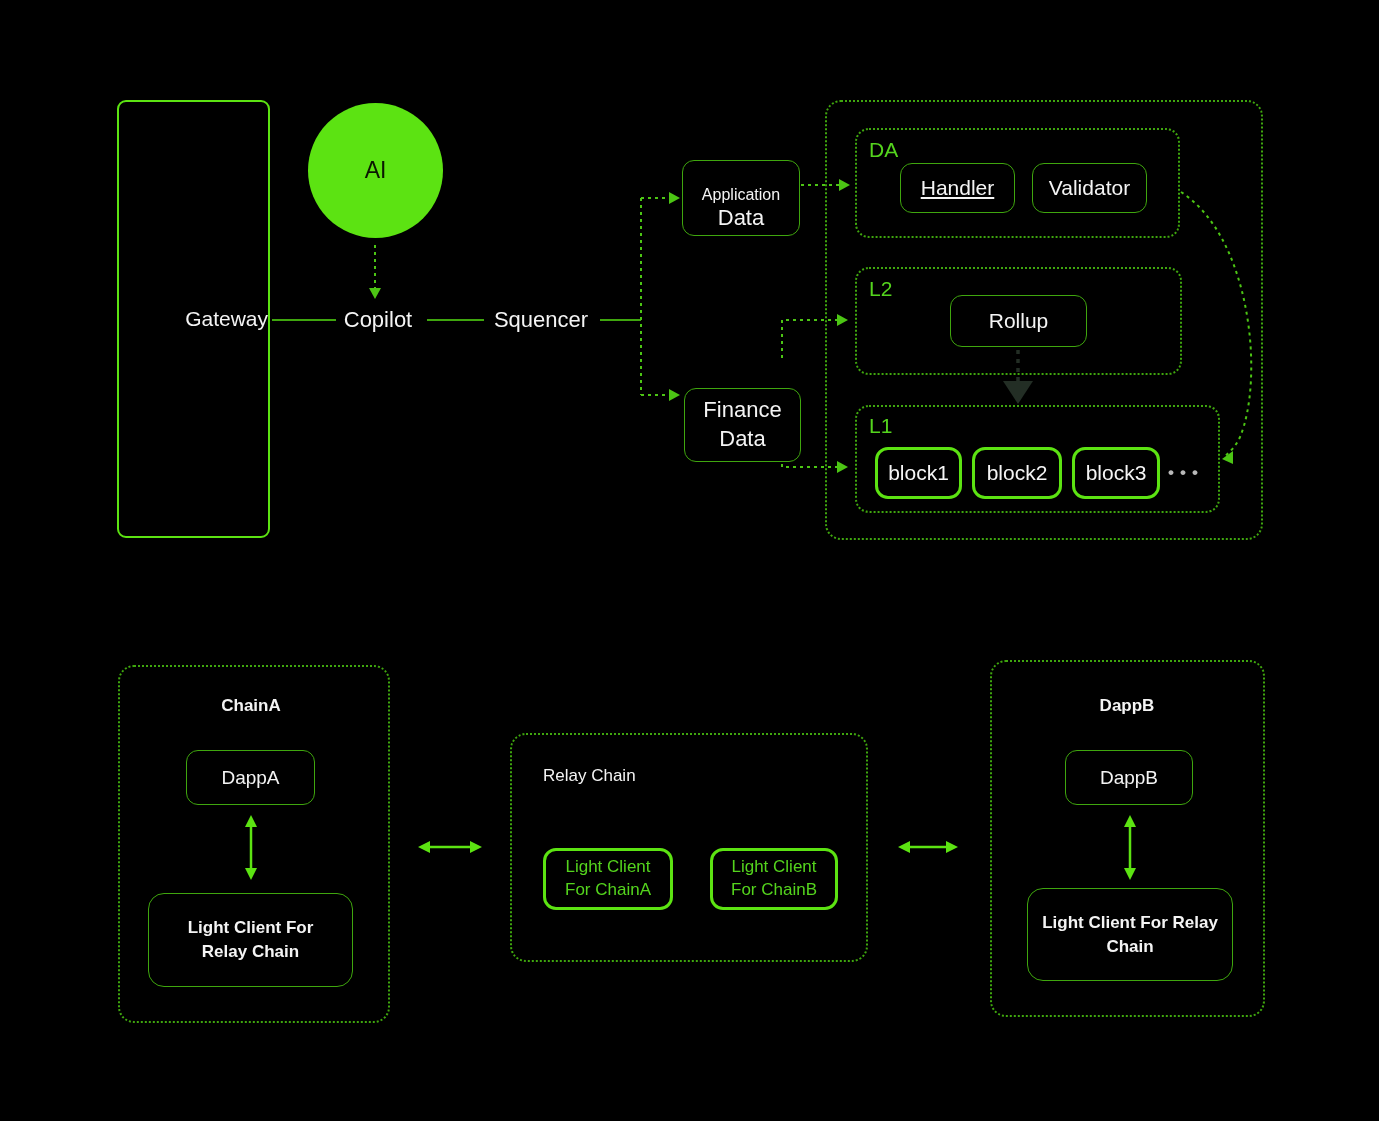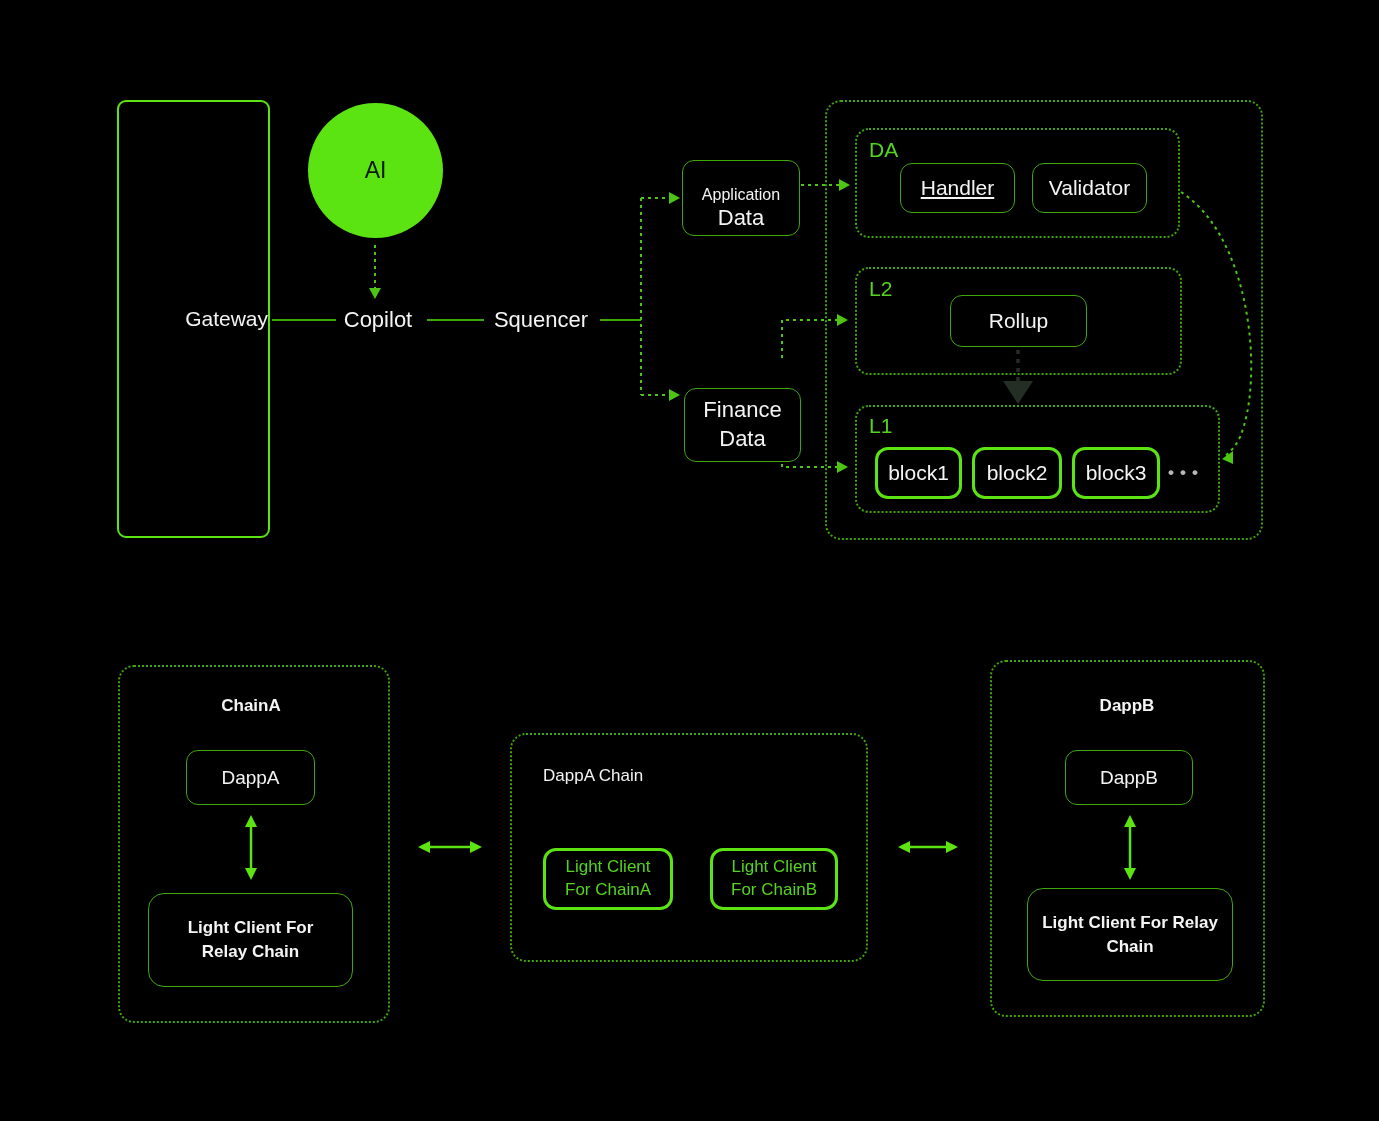--- a/index.html
+++ b/index.html
@@ -152,21 +152,21 @@
   <div class="container" style="left:118px;top:665px;width:272px;height:358px;"></div>
   <div class="title" style="left:178px;top:696px;width:146px;">ChainA</div>
   <div class="box b-thin" style="left:186px;top:750px;width:129px;height:55px;">
     <span class="small-node">DappA</span>
   </div>
   <div class="box b-thin lc-relay" style="left:148px;top:893px;width:205px;height:94px;">
     <span>Light Client For Relay Chain</span>
   </div>
 
   <div class="container" style="left:510px;top:733px;width:358px;height:229px;"></div>
-  <div class="title" style="left:543px;top:766px;font-weight:500;text-align:left;">DappA Chain</div>
+  <div class="title" style="left:543px;top:766px;font-weight:500;text-align:left;">Relay Chain</div>
   <div class="box b-bright lc-green" style="left:543px;top:848px;width:130px;height:62px;">
     <span>Light Client</span>
     <span>For ChainA</span>
   </div>
   <div class="box b-bright lc-green" style="left:710px;top:848px;width:128px;height:62px;">
     <span>Light Client</span>
     <span>For ChainB</span>
   </div>
 
   <div class="container" style="left:990px;top:660px;width:275px;height:357px;"></div>

